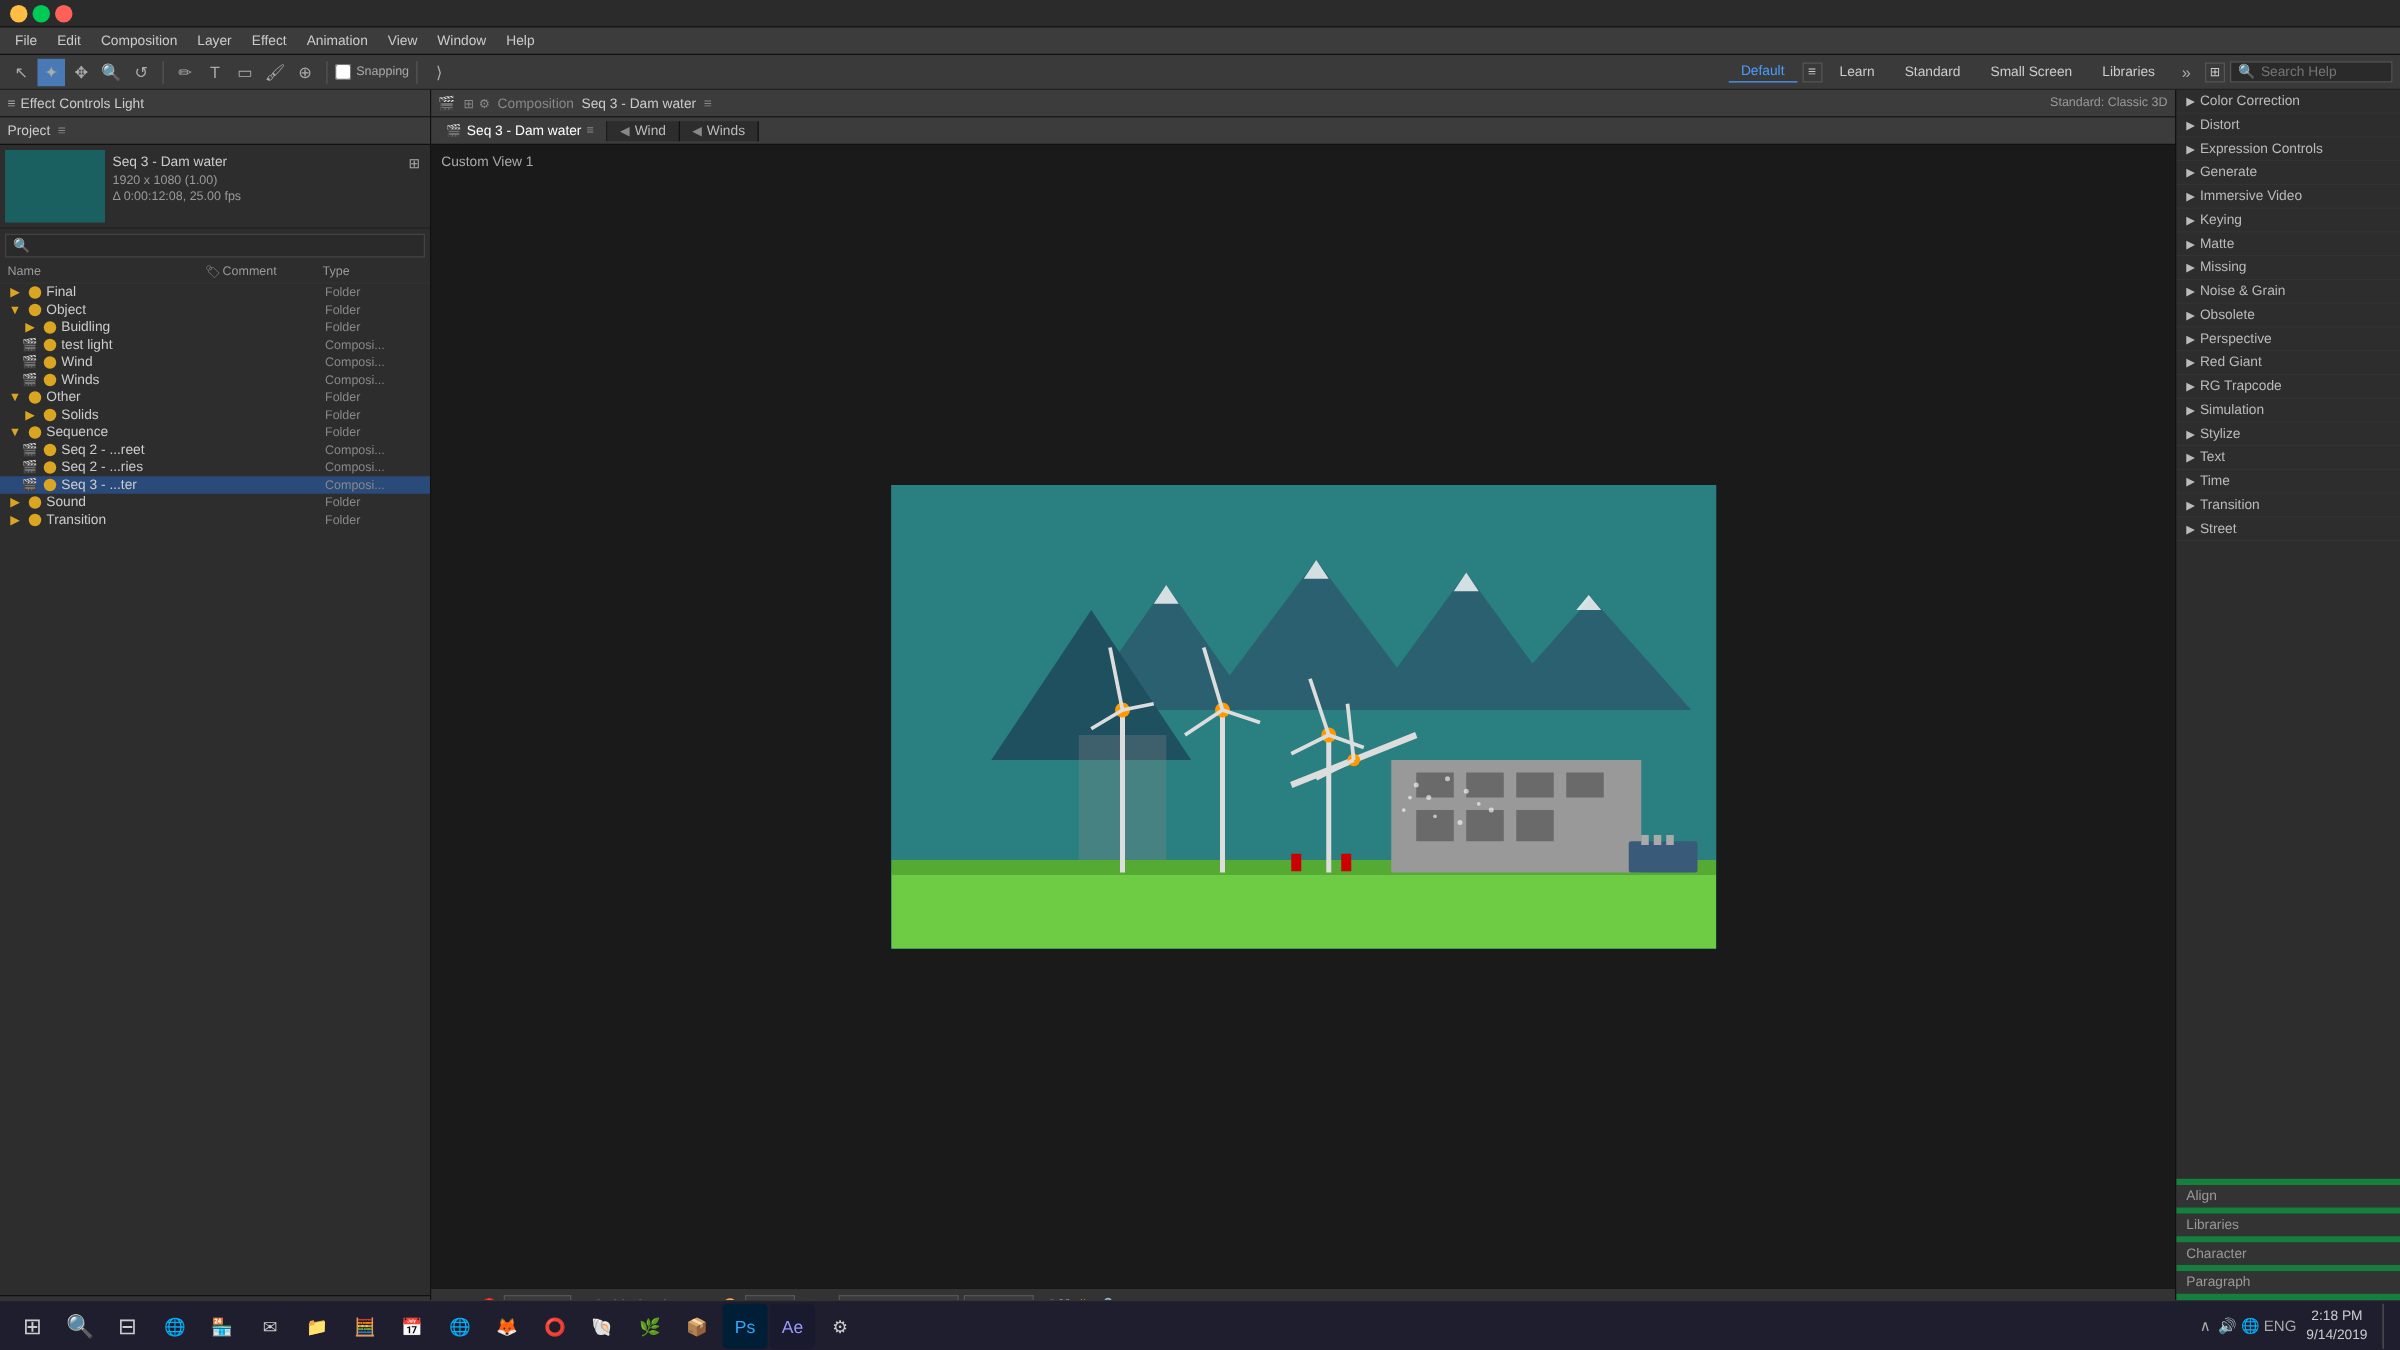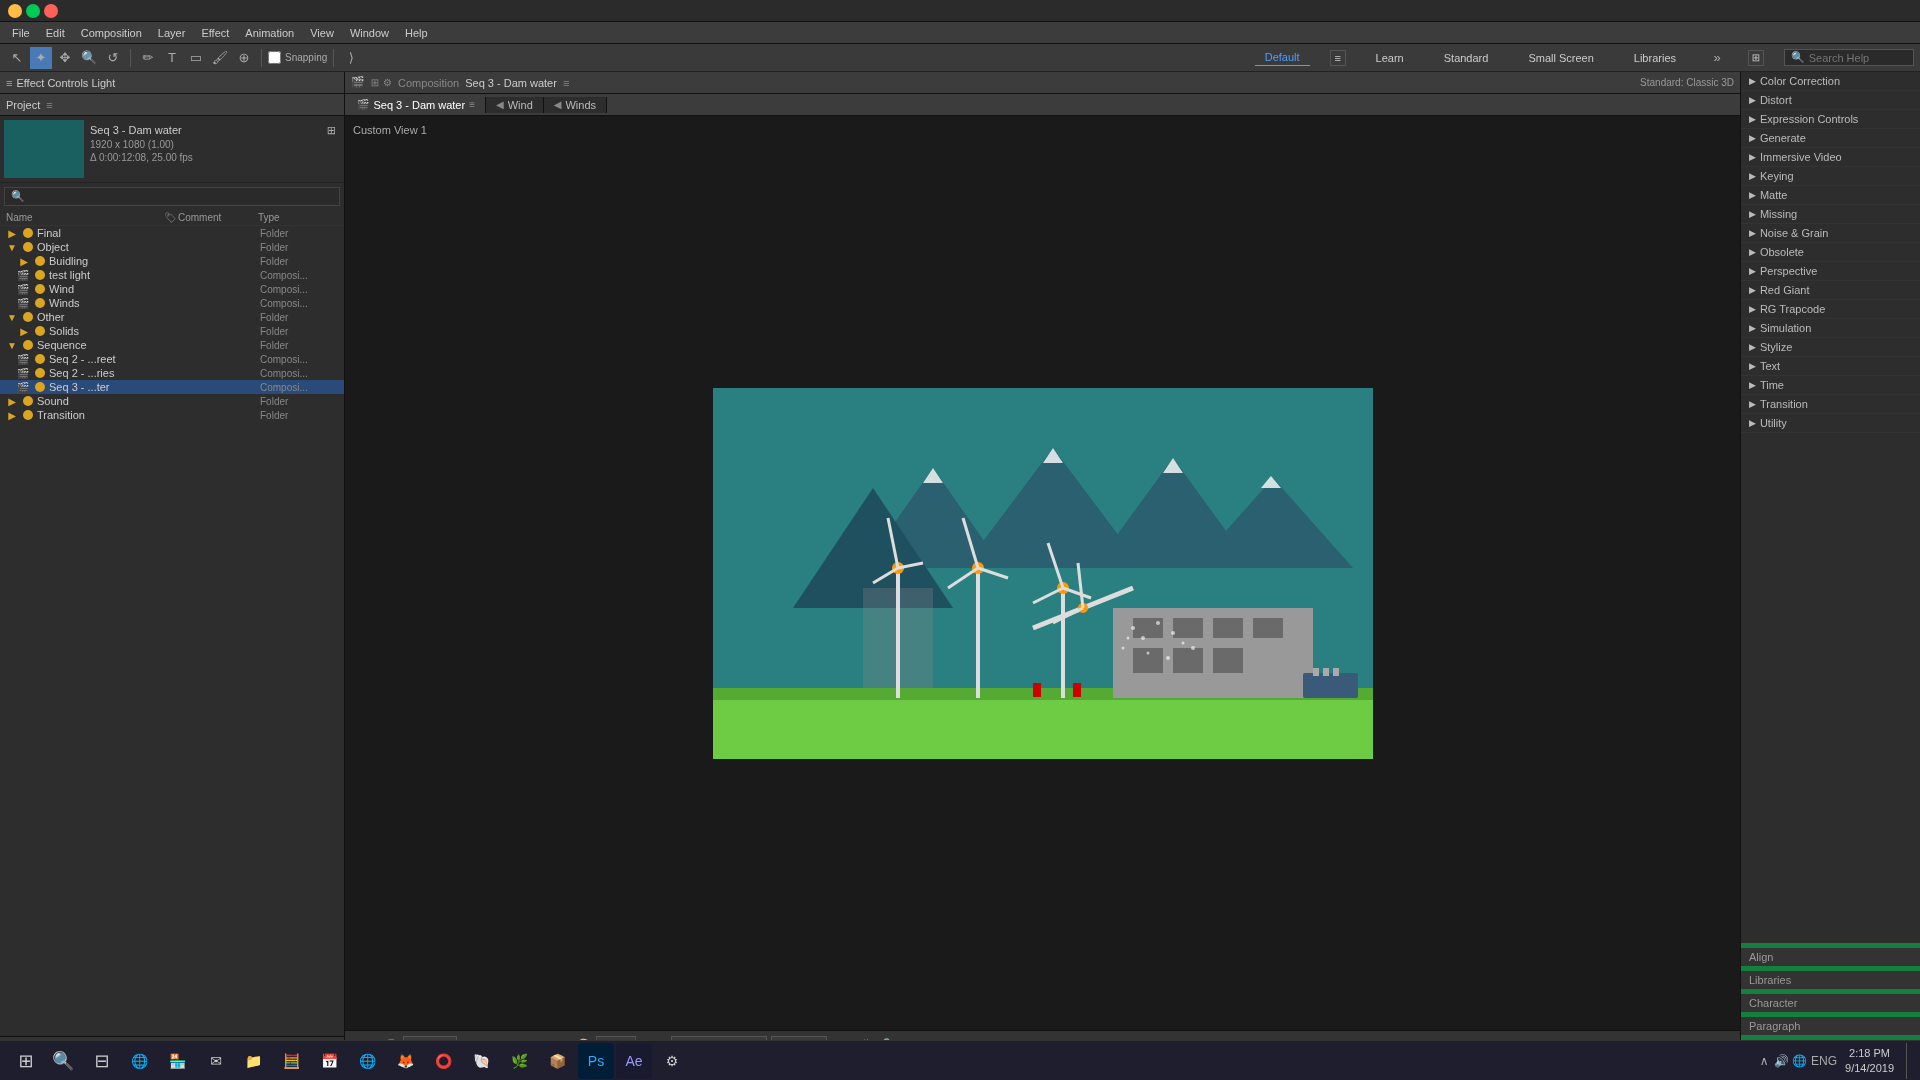--- a/index.html
+++ b/index.html
@@ -15,21 +15,21 @@
 
     
     #menu-bar { background: #3c3c3c; height: 22px; display: flex; align-items: center; padding: 0 4px; border-bottom: 1px solid #111; }
     #menu-bar .menu-item { padding: 2px 8px; font-size: 11px; color: #ccc; cursor: pointer; }
 
     
     #toolbar { background: #3a3a3a; height: 28px; display: flex; align-items: center; padding: 0 6px; border-bottom: 1px solid #222; gap: 2px; }
     #toolbar .tool-btn { width: 22px; height: 22px; display: flex; align-items: center; justify-content: center; cursor: pointer; color: #aaa; font-size: 13px; border: 1px solid transparent; }
     #toolbar .tool-btn.active { background: #4a7ab5; }
     #toolbar .separator { width: 1px; height: 18px; background: #555; margin: 0 4px; }
-    #toolbar .toolbar-right { margin-left: auto; display: flex; align-items: center; gap: 20px; }
+    #toolbar .toolbar-right { margin-left: auto; display: flex; align-items: center; gap: 4px; }
     #toolbar .view-btn { padding: 2px 10px; font-size: 11px; color: #ccc; cursor: pointer; }
     #toolbar .view-btn.active { color: #4a9eff; border-bottom: 1px solid #4a9eff; }
 
     
     #main { display: flex; height: calc(1080px - 22px - 22px - 28px - 22px); }
 
     
     #left-panel { width: 345px; display: flex; flex-direction: column; border-right: 1px solid #111; background: #2d2d2d; flex-shrink: 0; }
 
     
@@ -545,21 +545,21 @@
       <div class="effect-category">
         <span class="arrow">▶</span>
         <span>Time</span>
       </div>
       <div class="effect-category">
         <span class="arrow">▶</span>
         <span>Transition</span>
       </div>
       <div class="effect-category">
         <span class="arrow">▶</span>
-        <span>Utility</span>
+        <span>Street</span>
       </div>
     </div>
     <div class="right-section">
       <div class="right-section-title">Align</div>
     </div>
     <div class="right-section">
       <div class="right-section-title">Libraries</div>
     </div>
     <div class="right-section">
       <div class="right-section-title">Character</div>

